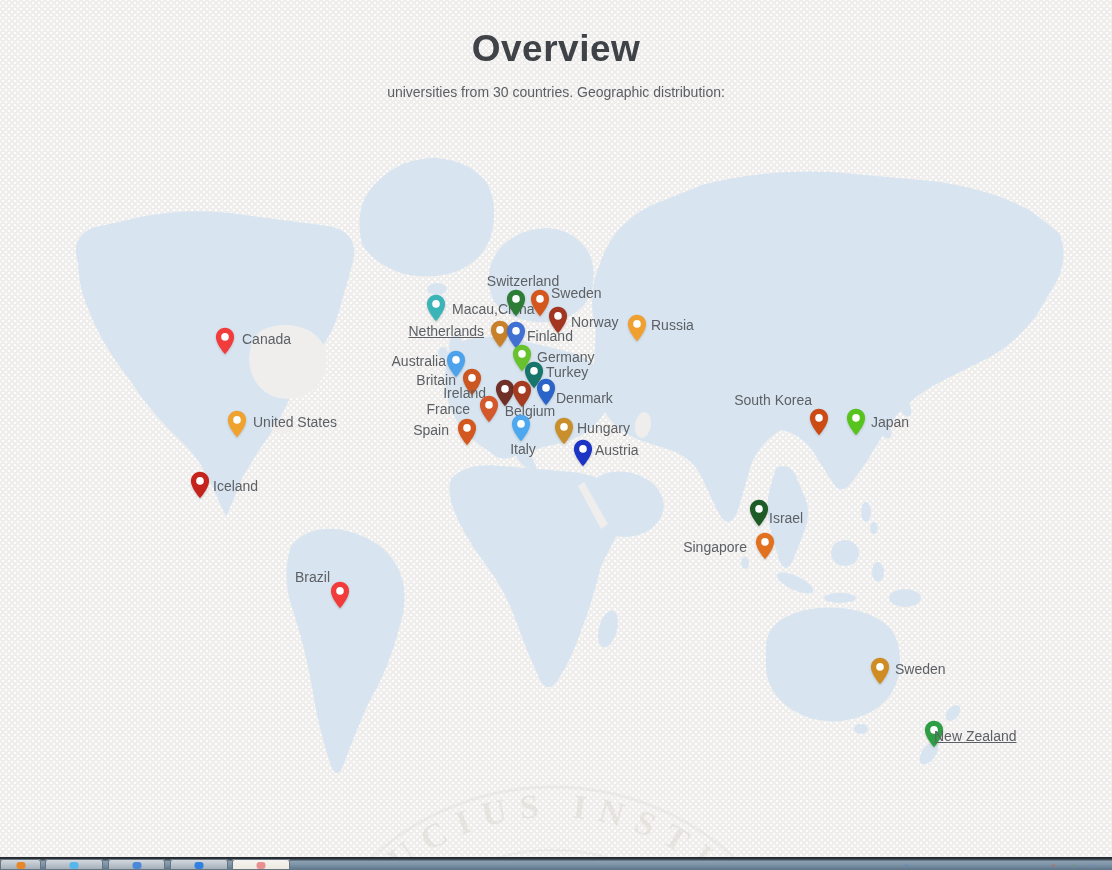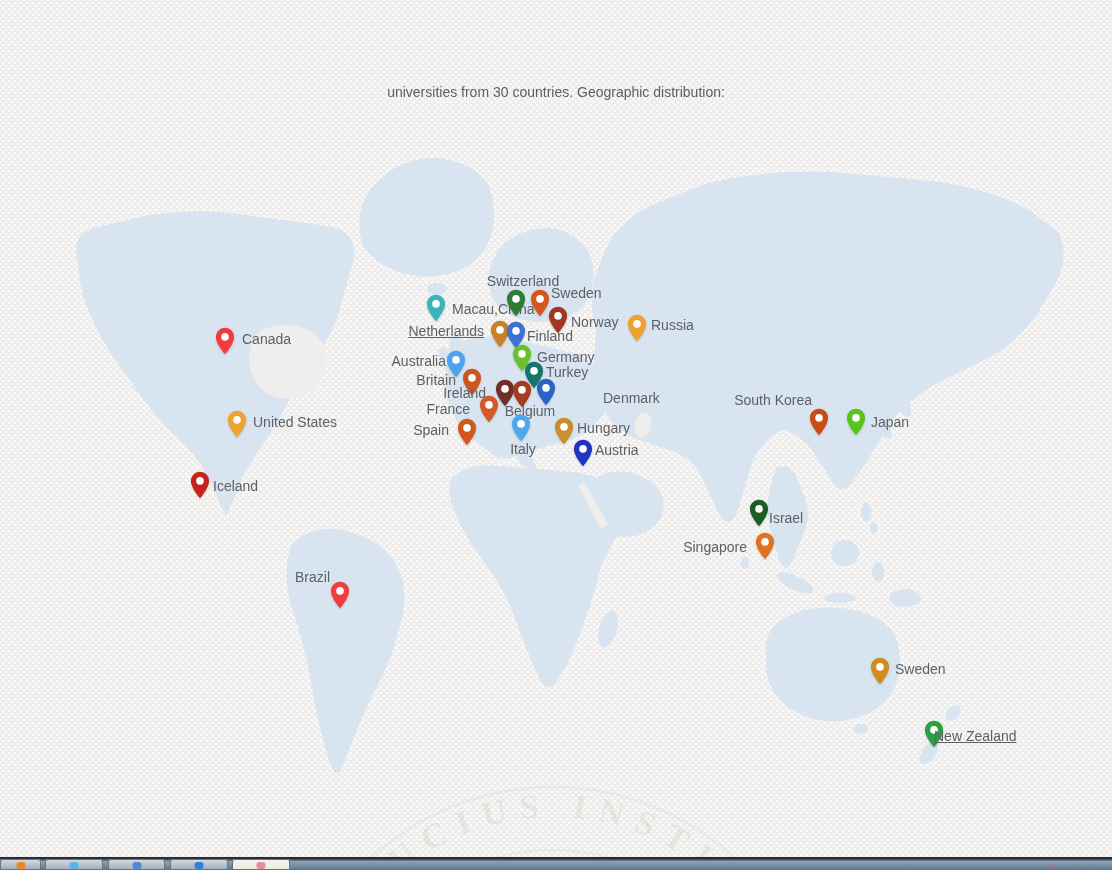--- a/index.html
+++ b/index.html
@@ -109,20 +109,21 @@
     <defs>
       <path id="wm-arc" d="M315 1055 A238 238 0 0 1 791 1055"></path>
     </defs>
     <circle cx="553" cy="1055" r="268" fill="none" stroke="#d8d3ca" stroke-width="3" opacity=".55"></circle>
     <circle cx="553" cy="1055" r="205" fill="none" stroke="#d8d3ca" stroke-width="2.5" opacity=".5"></circle>
     <text font-family="Liberation Serif, serif" font-size="34" font-weight="bold" letter-spacing="12" fill="#cdc7bc" opacity=".6">
       <textPath href="#wm-arc" startOffset="50%" text-anchor="middle">CONFUCIUS INSTITUTE</textPath>
     </text>
   </svg>
 
+  <div class="page-title">Overview</div>
   <div class="page-subtitle">
     <div>universities from 30 countries. Geographic distribution:</div>
   </div>
 
   <div class="marker-layer">
       <div class="marker" style="left: 215px; top: 327px;">
         <svg width="20" height="28" viewBox="0 0 24 34">
           <path d="M12 1C5.9 1 1 5.9 1 12c0 8.8 11 21 11 21s11-12.2 11-21C23 5.9 18.1 1 12 1z" fill="#f23c3c"></path>
           <circle cx="12" cy="12" r="4.6" fill="#ffffff"></circle>
         </svg>
@@ -239,21 +240,21 @@
           <circle cx="12" cy="12" r="4.6" fill="#ffffff"></circle>
         </svg>
       </div>
       <div class="marker-label center" style="top: 411px; left: 530px;">Belgium</div>
       <div class="marker" style="left: 536px; top: 378px;">
         <svg width="20" height="28" viewBox="0 0 24 34">
           <path d="M12 1C5.9 1 1 5.9 1 12c0 8.8 11 21 11 21s11-12.2 11-21C23 5.9 18.1 1 12 1z" fill="#2b64c9"></path>
           <circle cx="12" cy="12" r="4.6" fill="#ffffff"></circle>
         </svg>
       </div>
-      <div class="marker-label" style="top: 398px; left: 556px; margin-left: 47px;">Denmark</div>
+      <div class="marker-label" style="top: 398px; left: 556px;">Denmark</div>
       <div class="marker" style="left: 479px; top: 395px;">
         <svg width="20" height="28" viewBox="0 0 24 34">
           <path d="M12 1C5.9 1 1 5.9 1 12c0 8.8 11 21 11 21s11-12.2 11-21C23 5.9 18.1 1 12 1z" fill="#d3582a"></path>
           <circle cx="12" cy="12" r="4.6" fill="#ffffff"></circle>
         </svg>
       </div>
       <div class="marker-label" style="top: 409px; right: 642px;">France</div>
       <div class="marker" style="left: 457px; top: 418px;">
         <svg width="20" height="28" viewBox="0 0 24 34">
           <path d="M12 1C5.9 1 1 5.9 1 12c0 8.8 11 21 11 21s11-12.2 11-21C23 5.9 18.1 1 12 1z" fill="#d3581f"></path>

